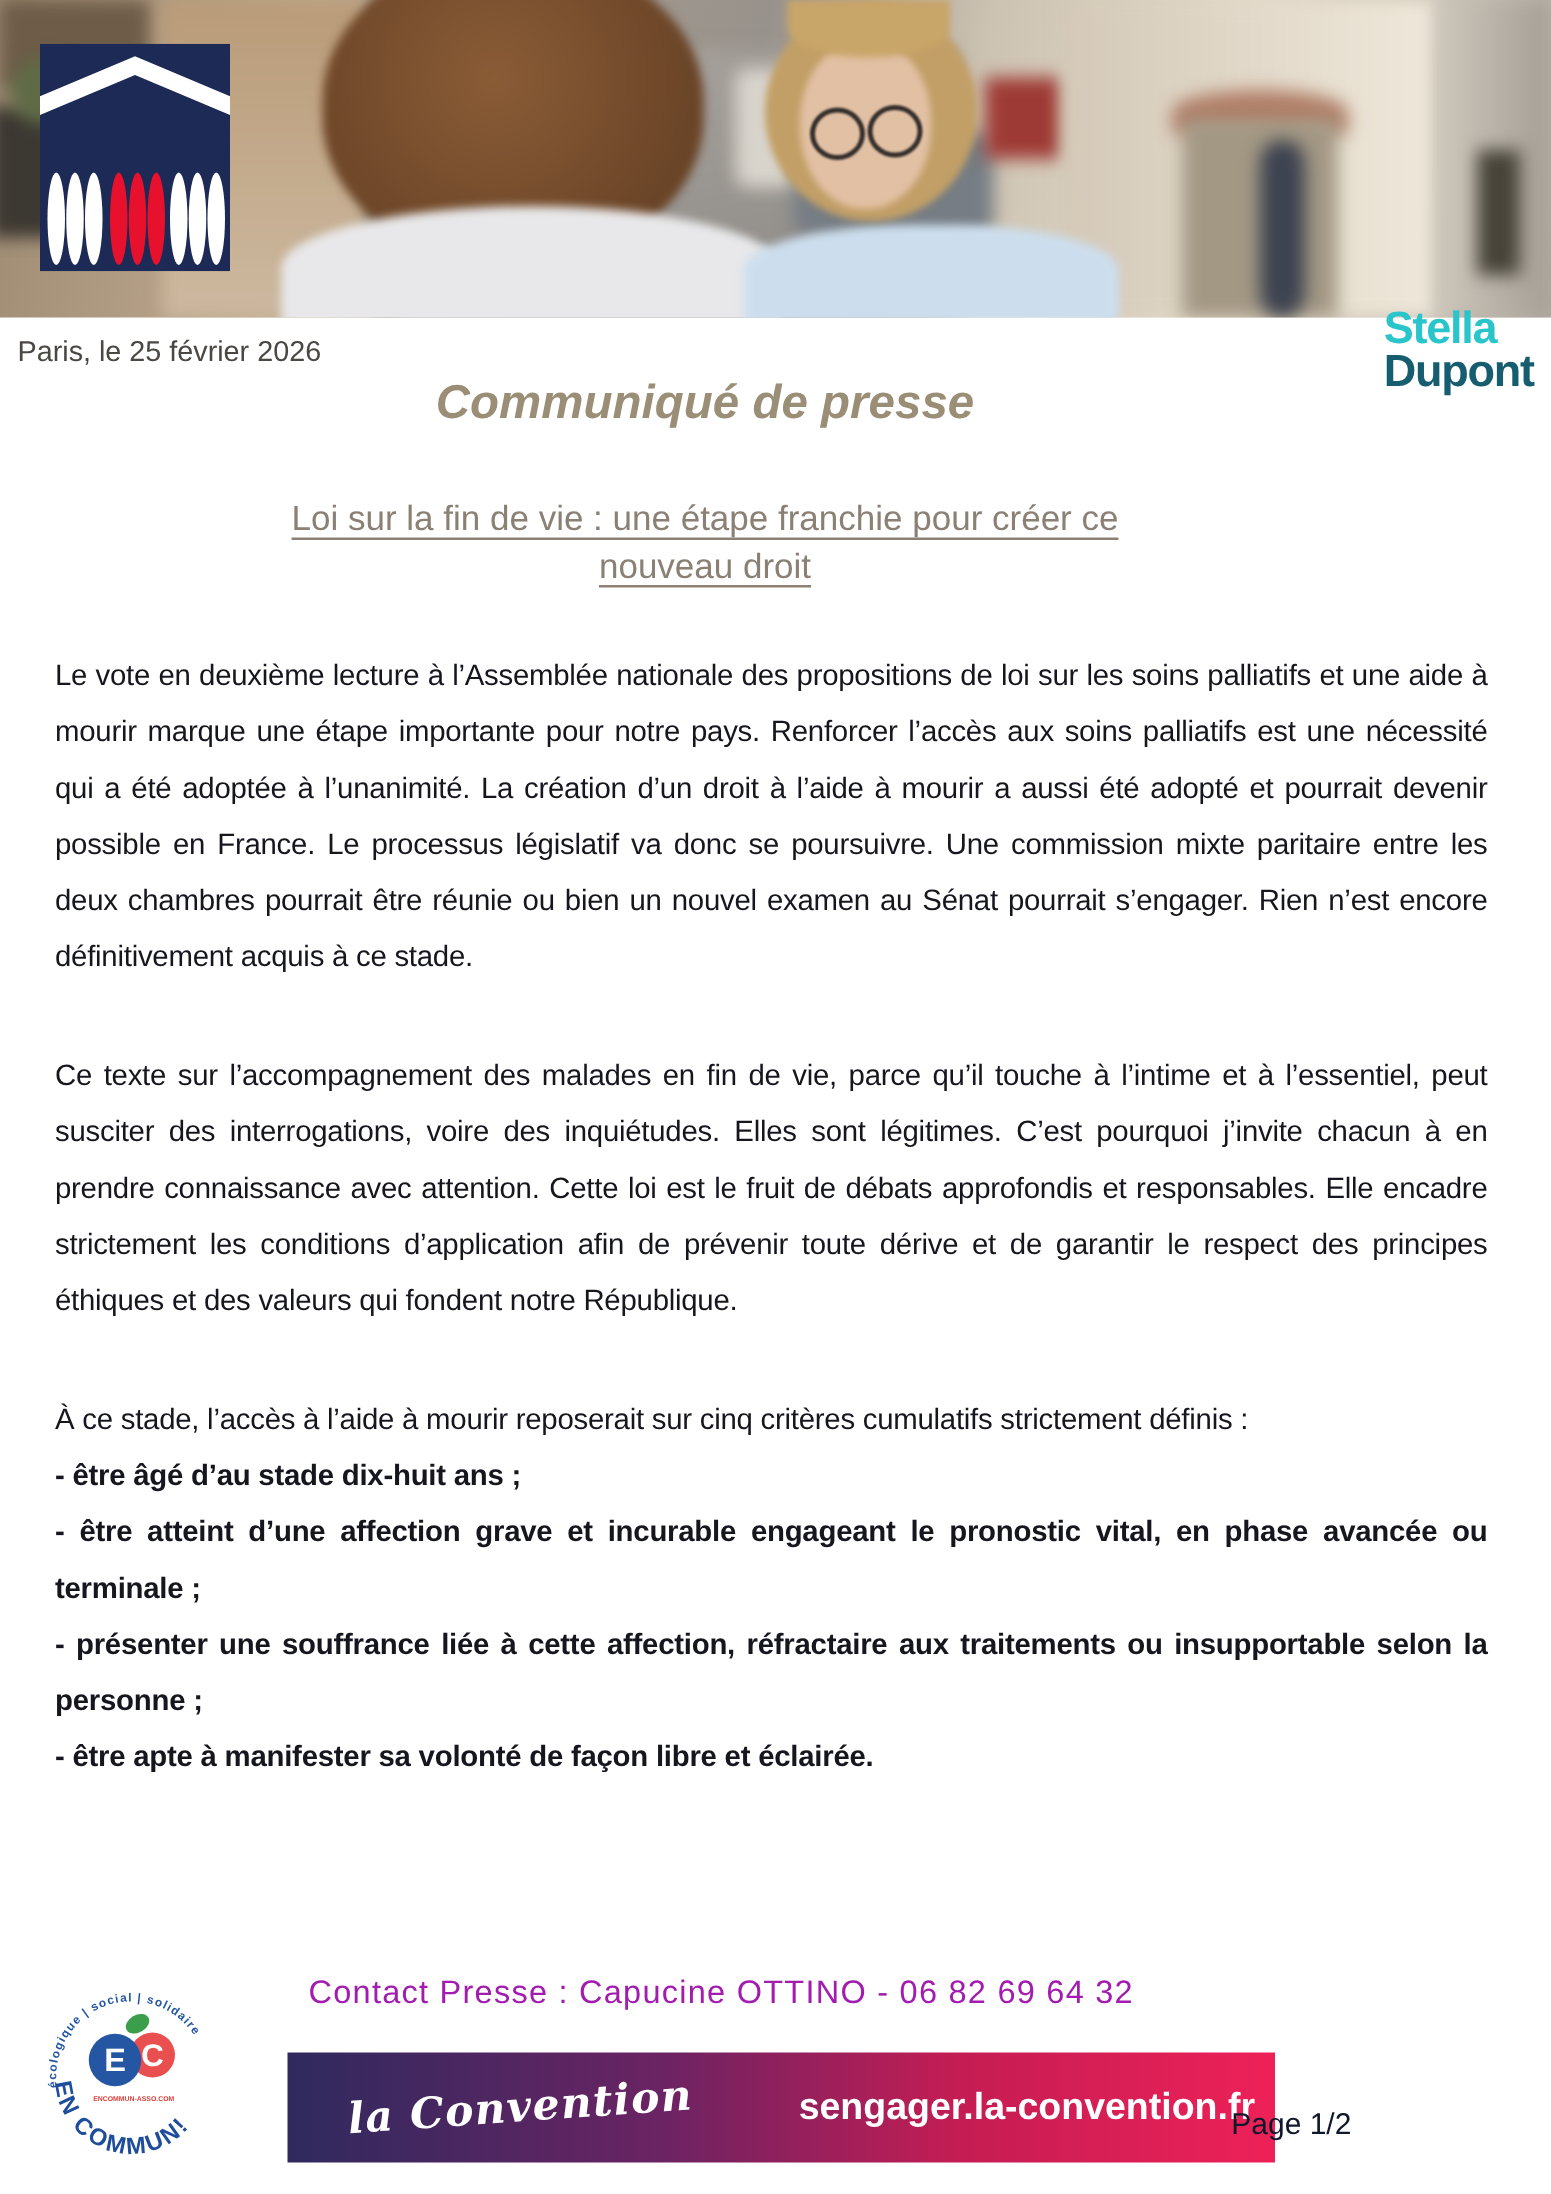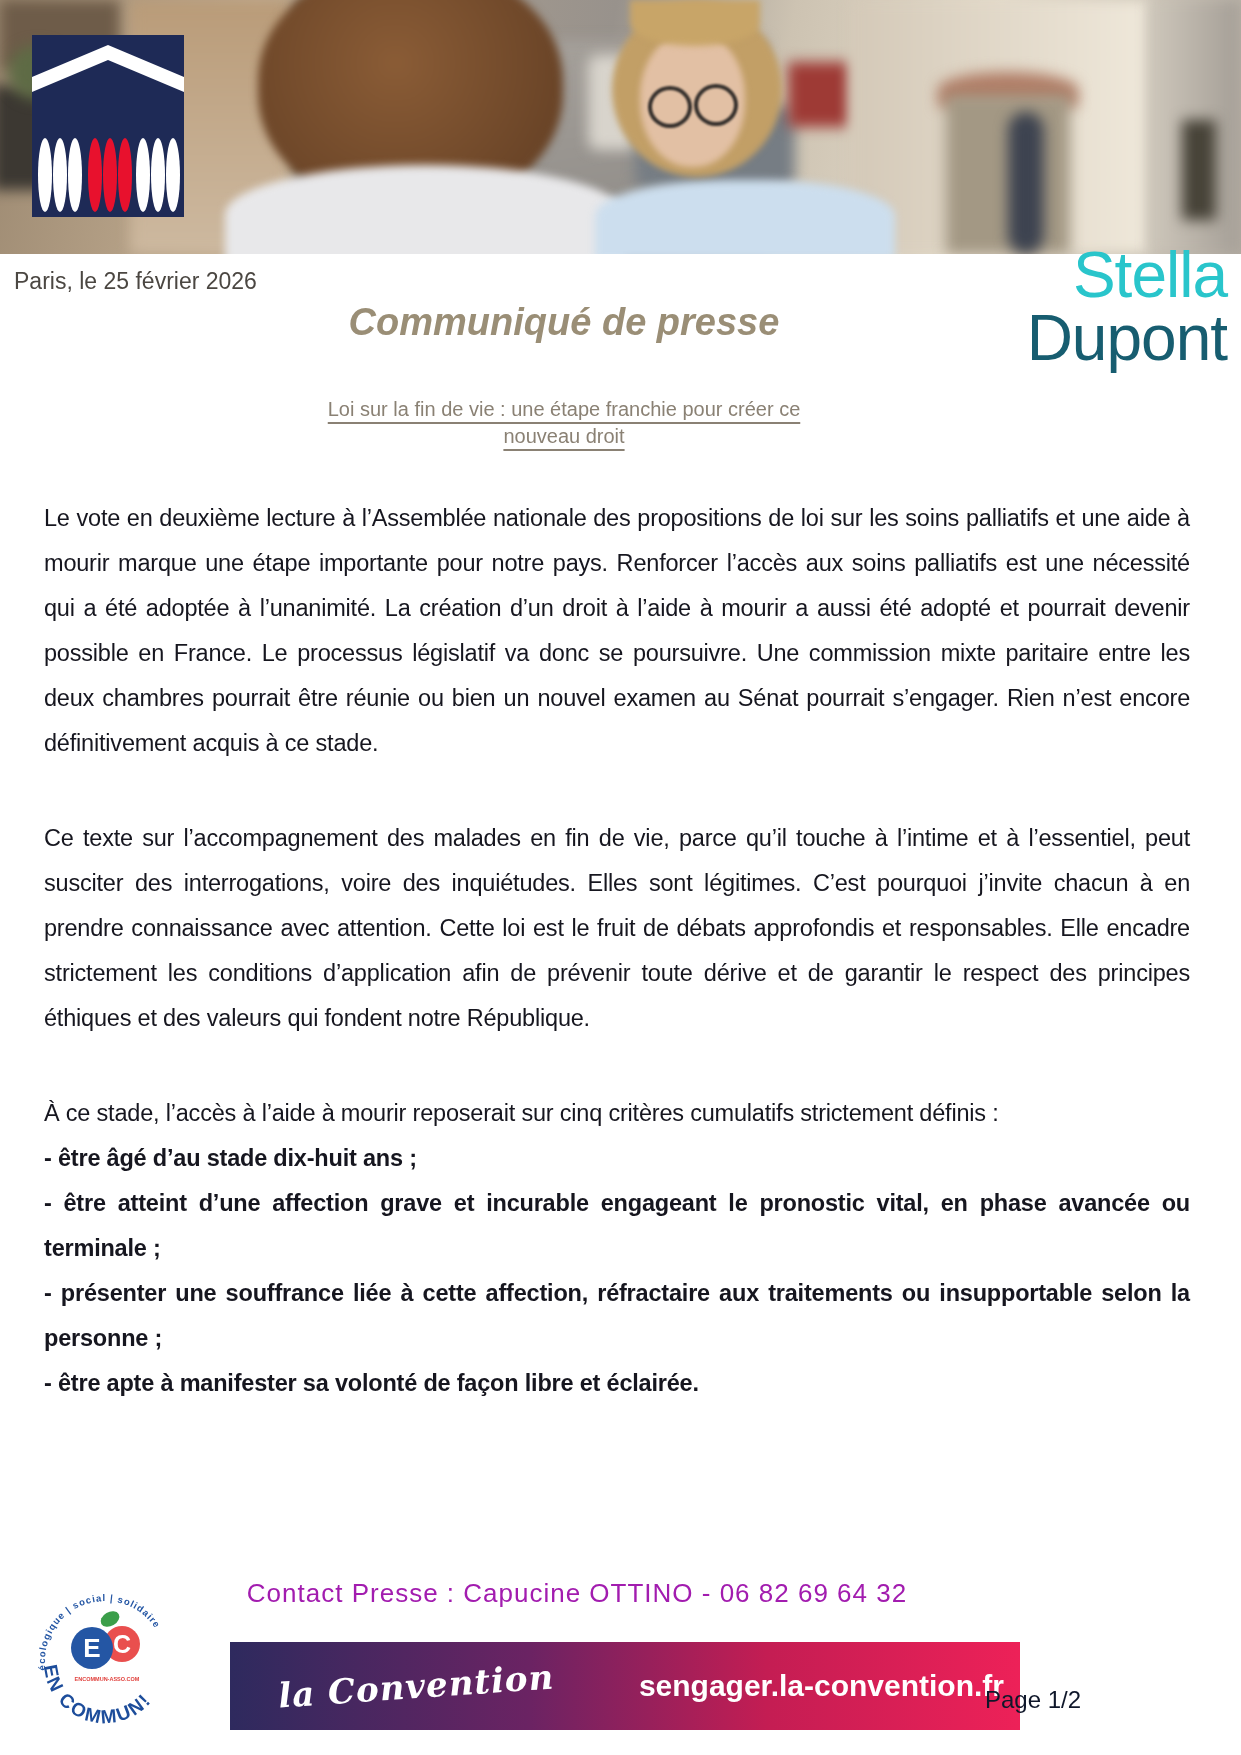--- a/index.html
+++ b/index.html
@@ -11,28 +11,28 @@
   .hero{
     position:relative;width:1241px;height:254px;overflow:hidden;
     background:linear-gradient(100deg,#9d8a72 0%,#c0ab90 20%,#a49a8e 35%,#98928c 48%,#cdc3b2 62%,#e3dac9 78%,#b4ada3 100%);
   }
   .hero .b{position:absolute;filter:blur(7px);}
   .hero .p{position:absolute;filter:blur(4px);}
   .an-logo{position:absolute;left:32px;top:35px;width:152px;height:182px;z-index:9;}
   
   .date{margin:14px 0 0 14px;font-size:23px;color:#4b4742;}
   .stella{
-    position:absolute;right:14px;top:244px;text-align:right;line-height:0.98;
-    font-weight:normal;font-size:64px;letter-spacing:-1px;z-index:10;
+    position:absolute;right:14px;top:244px;line-height:0.98;
+    font-weight:bold;font-size:36px;letter-spacing:-1px;z-index:10;
   }
   .stella .l1{display:block;color:#29c5cb;}
   .stella .l2{display:block;color:#175d70;}
   .centercol{margin-left:44px;width:1040px;text-align:center;}
   .kicker{margin:6px 0 0 0;font-size:38px;font-style:italic;font-weight:bold;color:#9a8e76;}
-  .headline{margin:52px 0 0 0;font-size:20px;font-weight:normal;color:#8a8174;line-height:1.35;}
+  .headline{margin:52px 0 0 0;font-size:28px;font-weight:normal;color:#8a8174;line-height:1.35;}
   .headline span{display:block;text-decoration:underline;text-underline-offset:6px;text-decoration-thickness:2px;}
   
   .bodytext{margin:46px 51px 0 44px;font-size:23.5px;line-height:45px;color:#16161f;text-align:justify;letter-spacing:-0.2px;}
   .bodytext p{margin:0 0 50px 0;}
   .bodytext p.intro{margin:0;}
   .bodytext p.crit{margin:0;font-weight:bold;}
   
   .contact{position:absolute;left:44px;top:1578px;width:1066px;text-align:center;font-size:26px;color:#a21caf;letter-spacing:1px;}
   .encommun{position:absolute;left:30px;top:1583px;width:150px;height:152px;}
   .banner{

